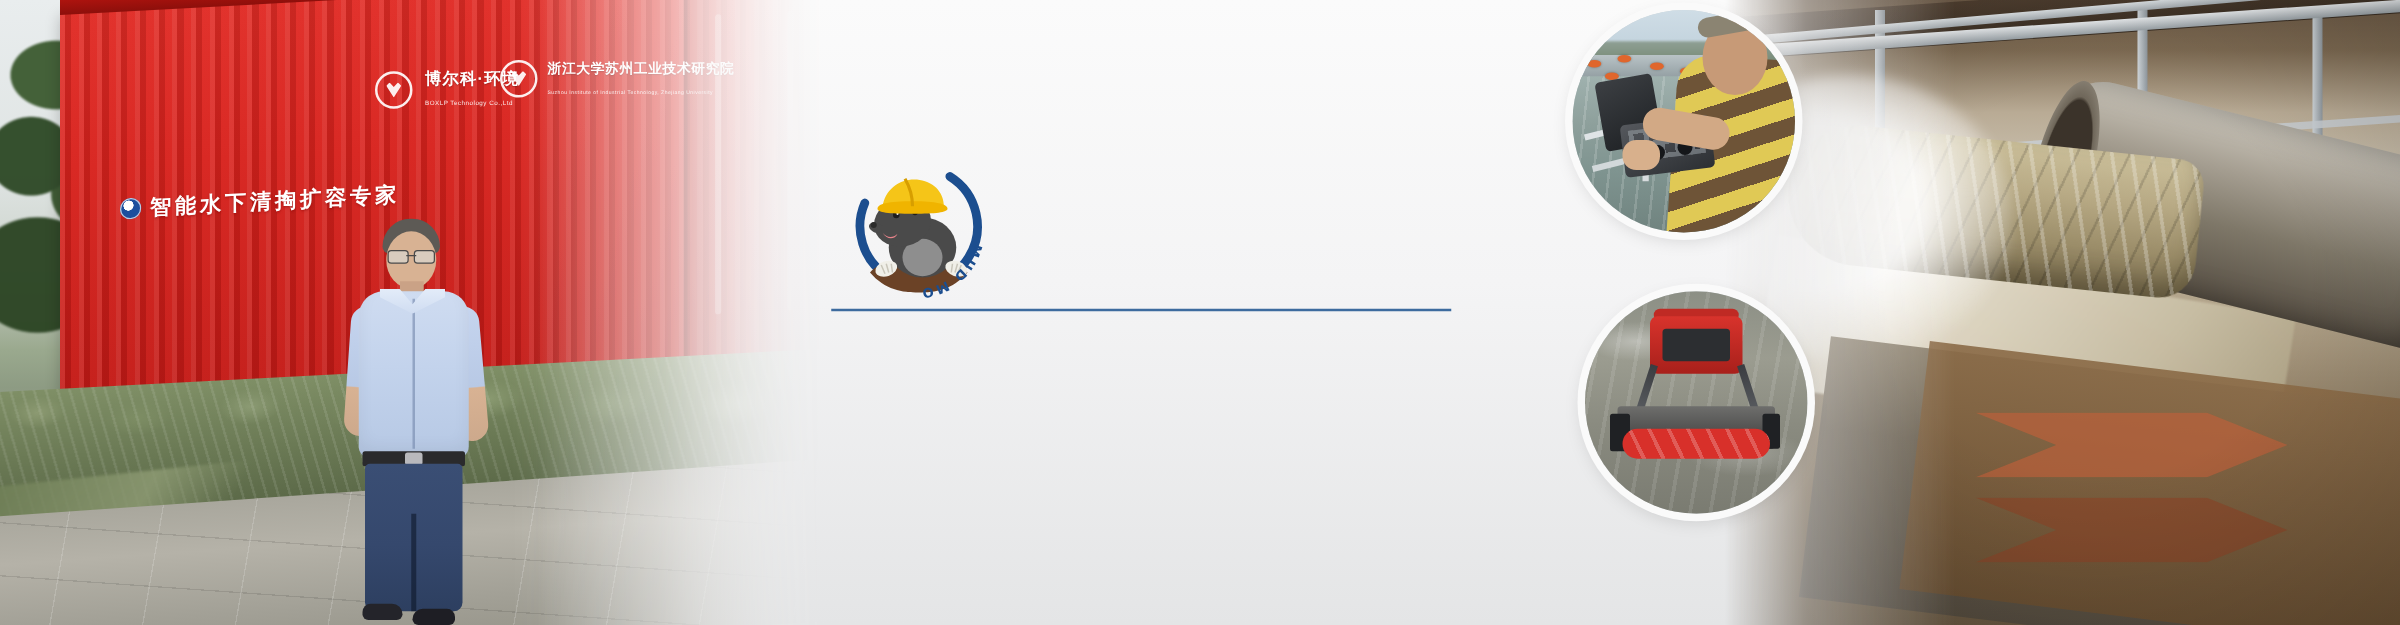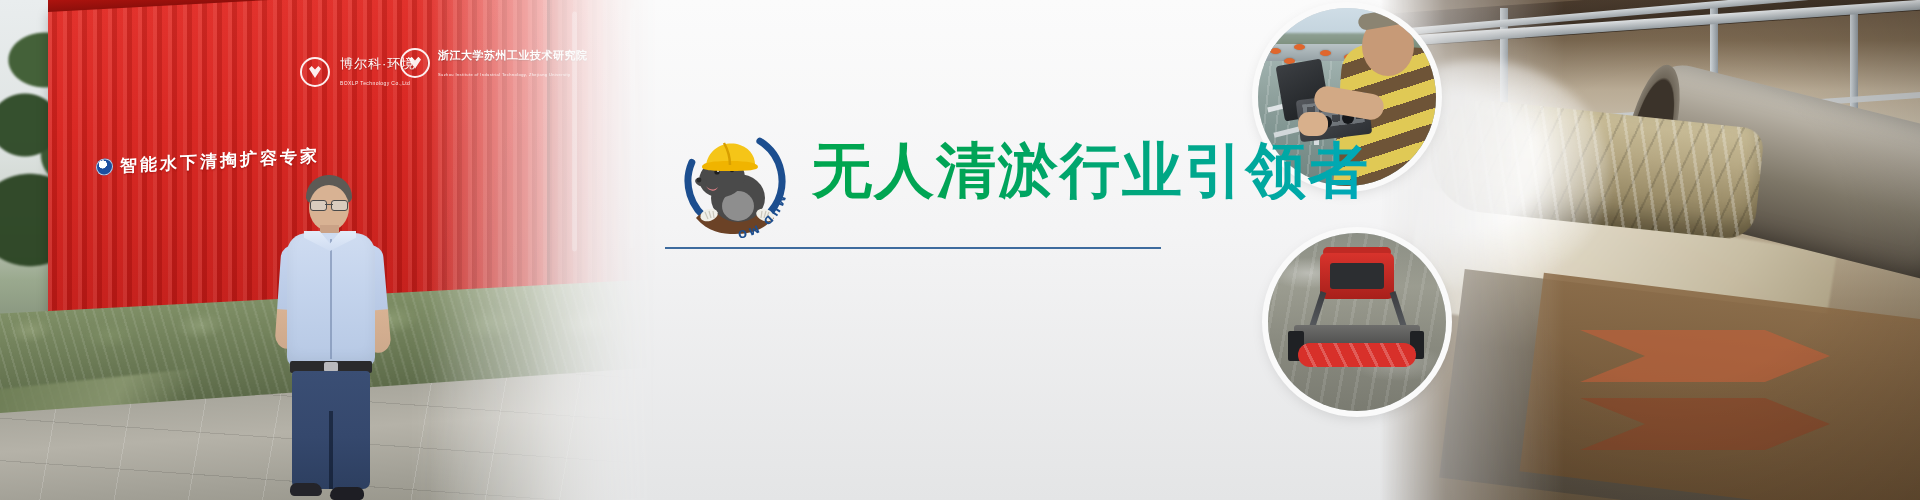--- a/index.html
+++ b/index.html
@@ -54,21 +54,21 @@
   .lp-cdoor{position:absolute;right:0;top:0;width:118px;height:100%;
     background:linear-gradient(90deg,rgba(0,0,0,.10),rgba(255,255,255,.10) 40%,rgba(0,0,0,.18));
     border-left:3px solid rgba(120,10,8,.55);}
   .lp-cdoor i{position:absolute;left:22px;top:30px;width:5px;height:240px;background:rgba(255,255,255,.30);border-radius:3px;box-shadow:58px 0 0 rgba(255,255,255,.30);}
   
   .lp-brandrow{position:absolute;left:300px;top:52px;width:330px;height:40px;display:flex;align-items:center;gap:10px;}
   .lp-seal{width:26px;height:26px;border-radius:50%;border:2px solid rgba(255,255,255,.92);display:flex;align-items:center;justify-content:center;flex:none;}
   .lp-seal span{display:block;width:12px;height:12px;background:rgba(255,255,255,.92);
     clip-path:polygon(50% 100%,0 22%,22% 0,50% 30%,78% 0,100% 22%);}
   .lp-brandtxt{color:#fff;line-height:1.05;}
-  .lp-brandtxt .cn{font-size:13px;font-weight:400;letter-spacing:1px;text-shadow:0 1px 1px rgba(0,0,0,.25);}
+  .lp-brandtxt .cn{font-size:13px;font-weight:700;letter-spacing:1px;text-shadow:0 1px 1px rgba(0,0,0,.25);}
   .lp-brandtxt .en{font-size:5px;letter-spacing:.4px;opacity:.9;margin-top:2px;}
   .lp-brandrow2{position:absolute;left:400px;top:46px;width:230px;display:flex;align-items:center;gap:8px;}
   .lp-brandrow2 .lp-brandtxt .cn{font-size:11px;font-weight:700;letter-spacing:.5px;}
   .lp-brandrow2 .lp-brandtxt .en{font-size:4px;}
   
   .lp-slogan{position:absolute;left:96px;top:150px;display:flex;align-items:center;gap:7px;transform:skewY(-3deg);}
   .lp-slogan-badge{width:17px;height:17px;border-radius:50%;
     background:radial-gradient(circle at 40% 35%,#fff 0 26%,#1d4f9e 28% 100%);flex:none;
     box-shadow:inset 0 0 0 1px rgba(255,255,255,.7);}
   .lp-slogan-txt{color:#fff;font-size:17px;font-weight:700;letter-spacing:3px;
@@ -384,16 +384,15 @@
       <ellipse cx="89" cy="93" rx="9" ry="6" fill="#f0efe8" transform="rotate(18 89 93)"></ellipse>
       <path d="M29 90 l3 7 M33 89 l2 7 M37 89 l1 7" stroke="#c9c6ba" stroke-width="1.2"></path>
       <path d="M86 89 l-1 7 M90 89 l-2 7 M93 90 l-3 7" stroke="#c9c6ba" stroke-width="1.2"></path>
 
       <text font-family="DejaVu Sans, Liberation Sans, sans-serif" font-size="10.5" font-weight="700" fill="#1c4e8f" letter-spacing="1.6">
         <textPath href="#arcpath" startOffset="4%">MUD MOLE</textPath>
       </text>
     </svg>
   </div>
 
-  <div class="headline">无人清淤行业引领者</div>
   <div class="divider"></div>
 
 </div>
 
 </body></html>

